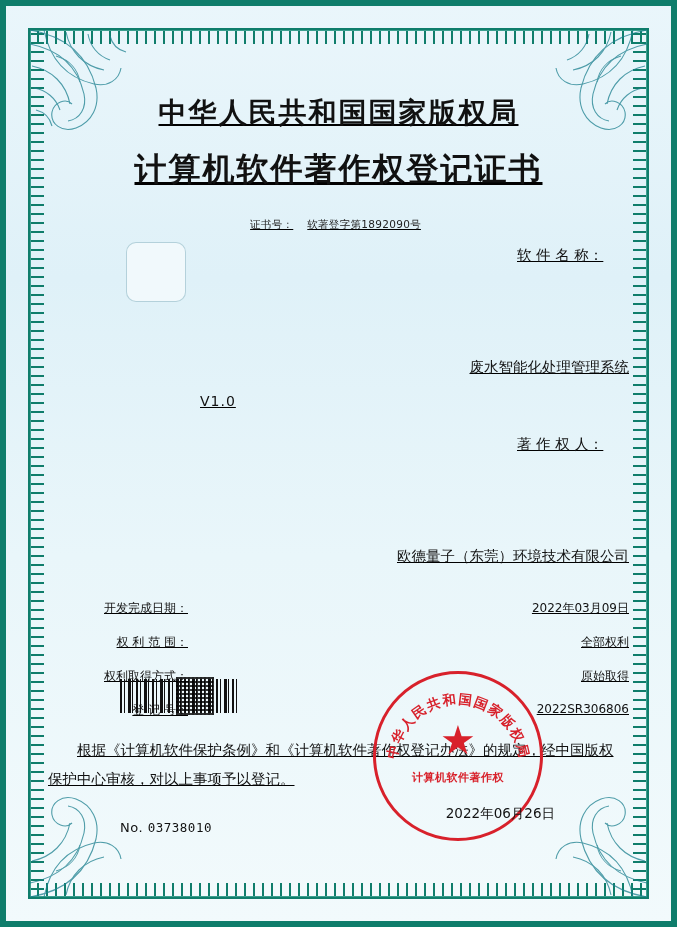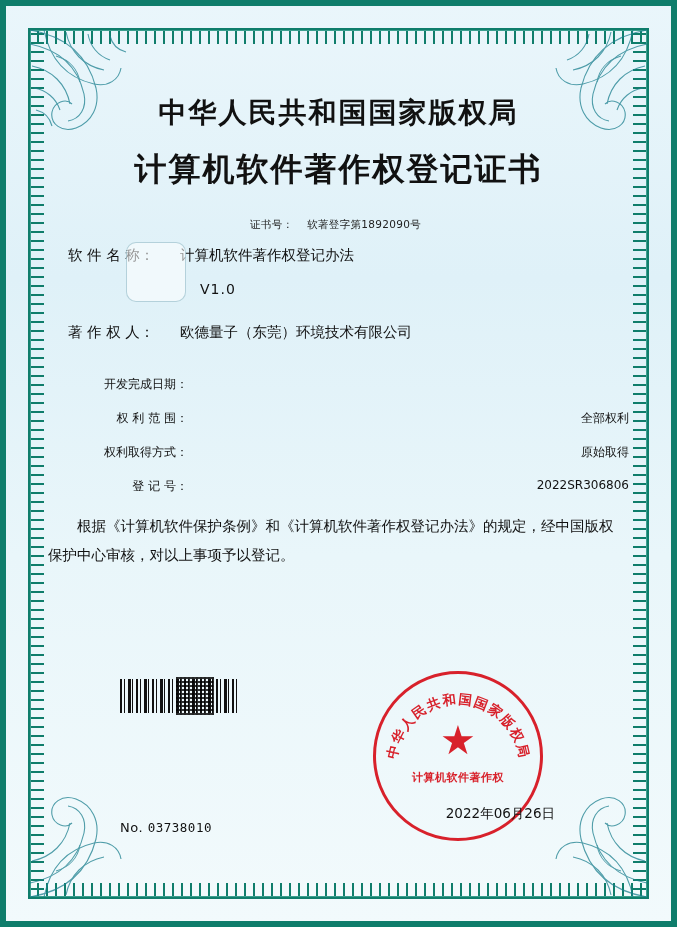--- a/index.html
+++ b/index.html
@@ -55,21 +55,21 @@
     position:absolute;width:120px;height:120px;opacity:.75;
   }
   .c-tl{left:26px;top:26px;}
   .c-tr{right:26px;top:26px;transform:scaleX(-1);}
   .c-bl{left:26px;bottom:26px;transform:scaleY(-1);}
   .c-br{right:26px;bottom:26px;transform:scale(-1,-1);}
 
   
   .content{
     position:absolute;
-    left:48px;right:48px;top:46px;bottom:46px;
+    left:48px;right:48px;top:46px;bottom:46px;text-decoration:underline;
   }
   .title1{
     text-align:center;
     font-family:"DejaVu Serif","Liberation Serif",serif;
     font-weight:bold;
     font-size:28px;
     letter-spacing:2px;
     color:#111;
     margin-top:48px;
   }
@@ -95,20 +95,21 @@
   .fields{
     margin-top:14px;
     padding-left:20px;
   }
   .row{
     display:flex;
     align-items:flex-end;
     font-size:14.5px;
     color:#111;
     margin-bottom:4px;
+    flex-direction:column;
   }
   .row .k{
     width:112px;
     flex:0 0 112px;
     letter-spacing:0px;
     white-space:nowrap;
   }
   .row .v{flex:1 1 auto;}
   .v-sub{
     padding-left:132px;
@@ -294,35 +295,36 @@
 
     <div class="certno">
       <span class="lbl">证书号：</span><span>软著登字第1892090号</span>
     </div>
 
     <div class="watermark"></div>
 
     <div class="fields">
       <div class="row">
         <div class="k">软 件 名 称：</div>
-        <div class="v">计算机软件著作权登记办法</div>
+        <div class="v">废水智能化处理管理系统</div>
       </div>
       <div class="v-sub">V1.0</div>
 
       <div class="gap-a"></div>
 
       <div class="row">
         <div class="k">著 作 权 人：</div>
         <div class="v">欧德量子（东莞）环境技术有限公司</div>
       </div>
 
       <div class="gap-b"></div>
 
       <div class="row2">
         <div class="k nospread">开发完成日期：</div>
+        <div class="v">2022年03月09日</div>
       </div>
       <div class="row2">
         <div class="k nospread">权 利 范 围：</div>
         <div class="v">全部权利</div>
       </div>
       <div class="row2">
         <div class="k nospread">权利取得方式：</div>
         <div class="v">原始取得</div>
       </div>
       <div class="row2">

